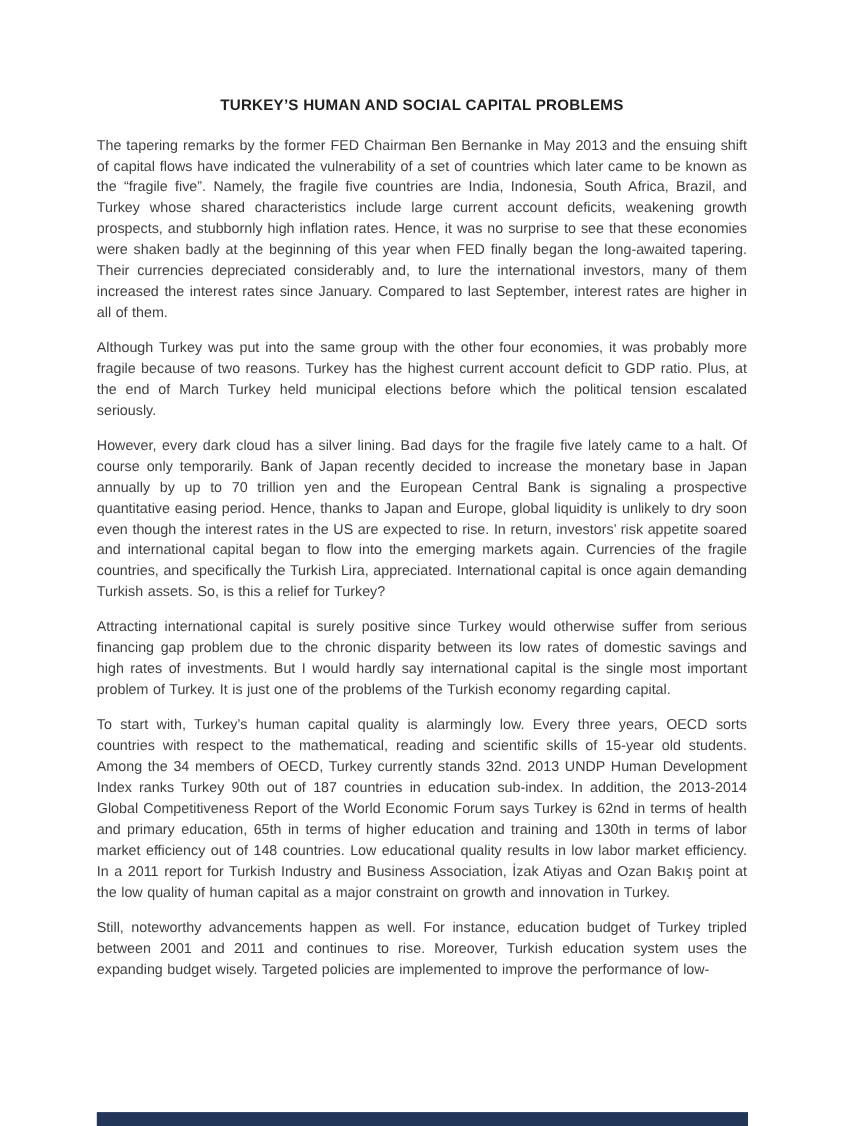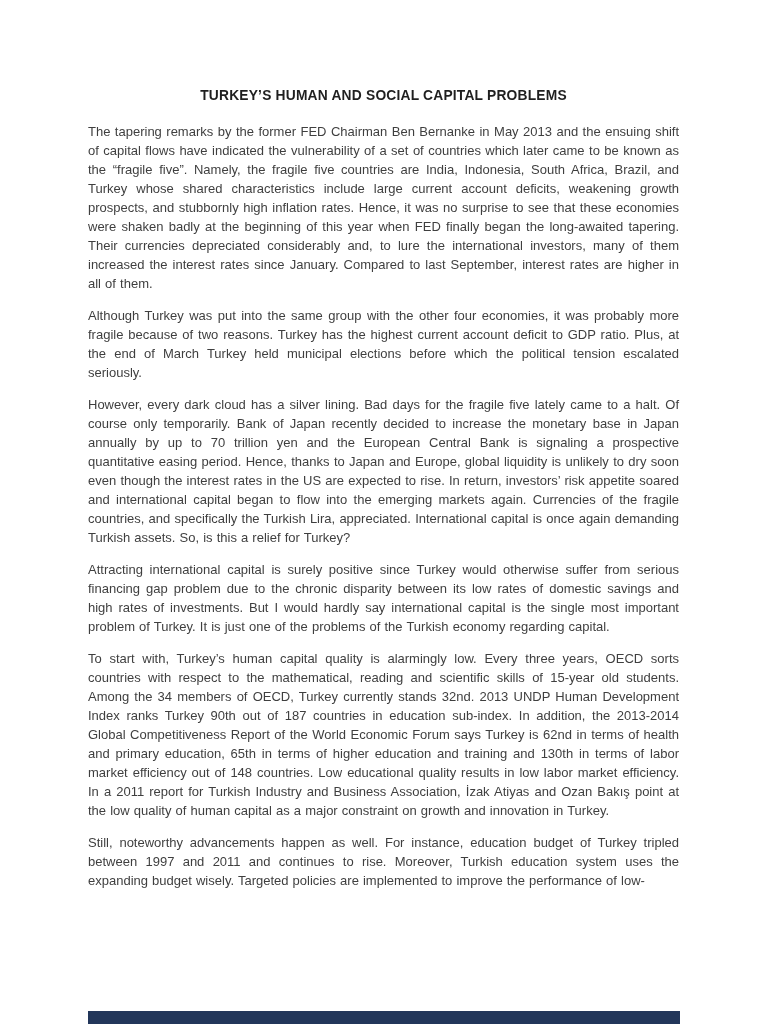--- a/index.html
+++ b/index.html
@@ -58,16 +58,16 @@
   <p class="doc-paragraph">The tapering remarks by the former FED Chairman Ben Bernanke in May 2013 and the ensuing shift of capital flows have indicated the vulnerability of a set of countries which later came to be known as the “fragile five”. Namely, the fragile five countries are India, Indonesia, South Africa, Brazil, and Turkey whose shared characteristics include large current account deficits, weakening growth prospects, and stubbornly high inflation rates. Hence, it was no surprise to see that these economies were shaken badly at the beginning of this year when FED finally began the long-awaited tapering. Their currencies depreciated considerably and, to lure the international investors, many of them increased the interest rates since January. Compared to last September, interest rates are higher in all of them.</p>
 
   <p class="doc-paragraph">Although Turkey was put into the same group with the other four economies, it was probably more fragile because of two reasons. Turkey has the highest current account deficit to GDP ratio. Plus, at the end of March Turkey held municipal elections before which the political tension escalated seriously.</p>
 
   <p class="doc-paragraph">However, every dark cloud has a silver lining. Bad days for the fragile five lately came to a halt. Of course only temporarily. Bank of Japan recently decided to increase the monetary base in Japan annually by up to 70 trillion yen and the European Central Bank is signaling a prospective quantitative easing period. Hence, thanks to Japan and Europe, global liquidity is unlikely to dry soon even though the interest rates in the US are expected to rise. In return, investors’ risk appetite soared and international capital began to flow into the emerging markets again. Currencies of the fragile countries, and specifically the Turkish Lira, appreciated. International capital is once again demanding Turkish assets. So, is this a relief for Turkey?</p>
 
   <p class="doc-paragraph">Attracting international capital is surely positive since Turkey would otherwise suffer from serious financing gap problem due to the chronic disparity between its low rates of domestic savings and high rates of investments. But I would hardly say international capital is the single most important problem of Turkey. It is just one of the problems of the Turkish economy regarding capital.</p>
 
   <p class="doc-paragraph">To start with, Turkey’s human capital quality is alarmingly low. Every three years, OECD sorts countries with respect to the mathematical, reading and scientific skills of 15-year old students. Among the 34 members of OECD, Turkey currently stands 32nd. 2013 UNDP Human Development Index ranks Turkey 90th out of 187 countries in education sub-index. In addition, the 2013-2014 Global Competitiveness Report of the World Economic Forum says Turkey is 62nd in terms of health and primary education, 65th in terms of higher education and training and 130th in terms of labor market efficiency out of 148 countries. Low educational quality results in low labor market efficiency. In a 2011 report for Turkish Industry and Business Association, İzak Atiyas and Ozan Bakış point at the low quality of human capital as a major constraint on growth and innovation in Turkey.</p>
 
-  <p class="doc-paragraph">Still, noteworthy advancements happen as well. For instance, education budget of Turkey tripled between 1997 and 2011 and continues to rise. Moreover, Turkish education system uses the expanding budget wisely. Targeted policies are implemented to improve the performance of low-</p>
+  <p class="doc-paragraph">Still, noteworthy advancements happen as well. For instance, education budget of Turkey tripled between 2001 and 2011 and continues to rise. Moreover, Turkish education system uses the expanding budget wisely. Targeted policies are implemented to improve the performance of low-</p>
 </div>
 
 <div class="footer-bar"></div>
 
 </body></html>

